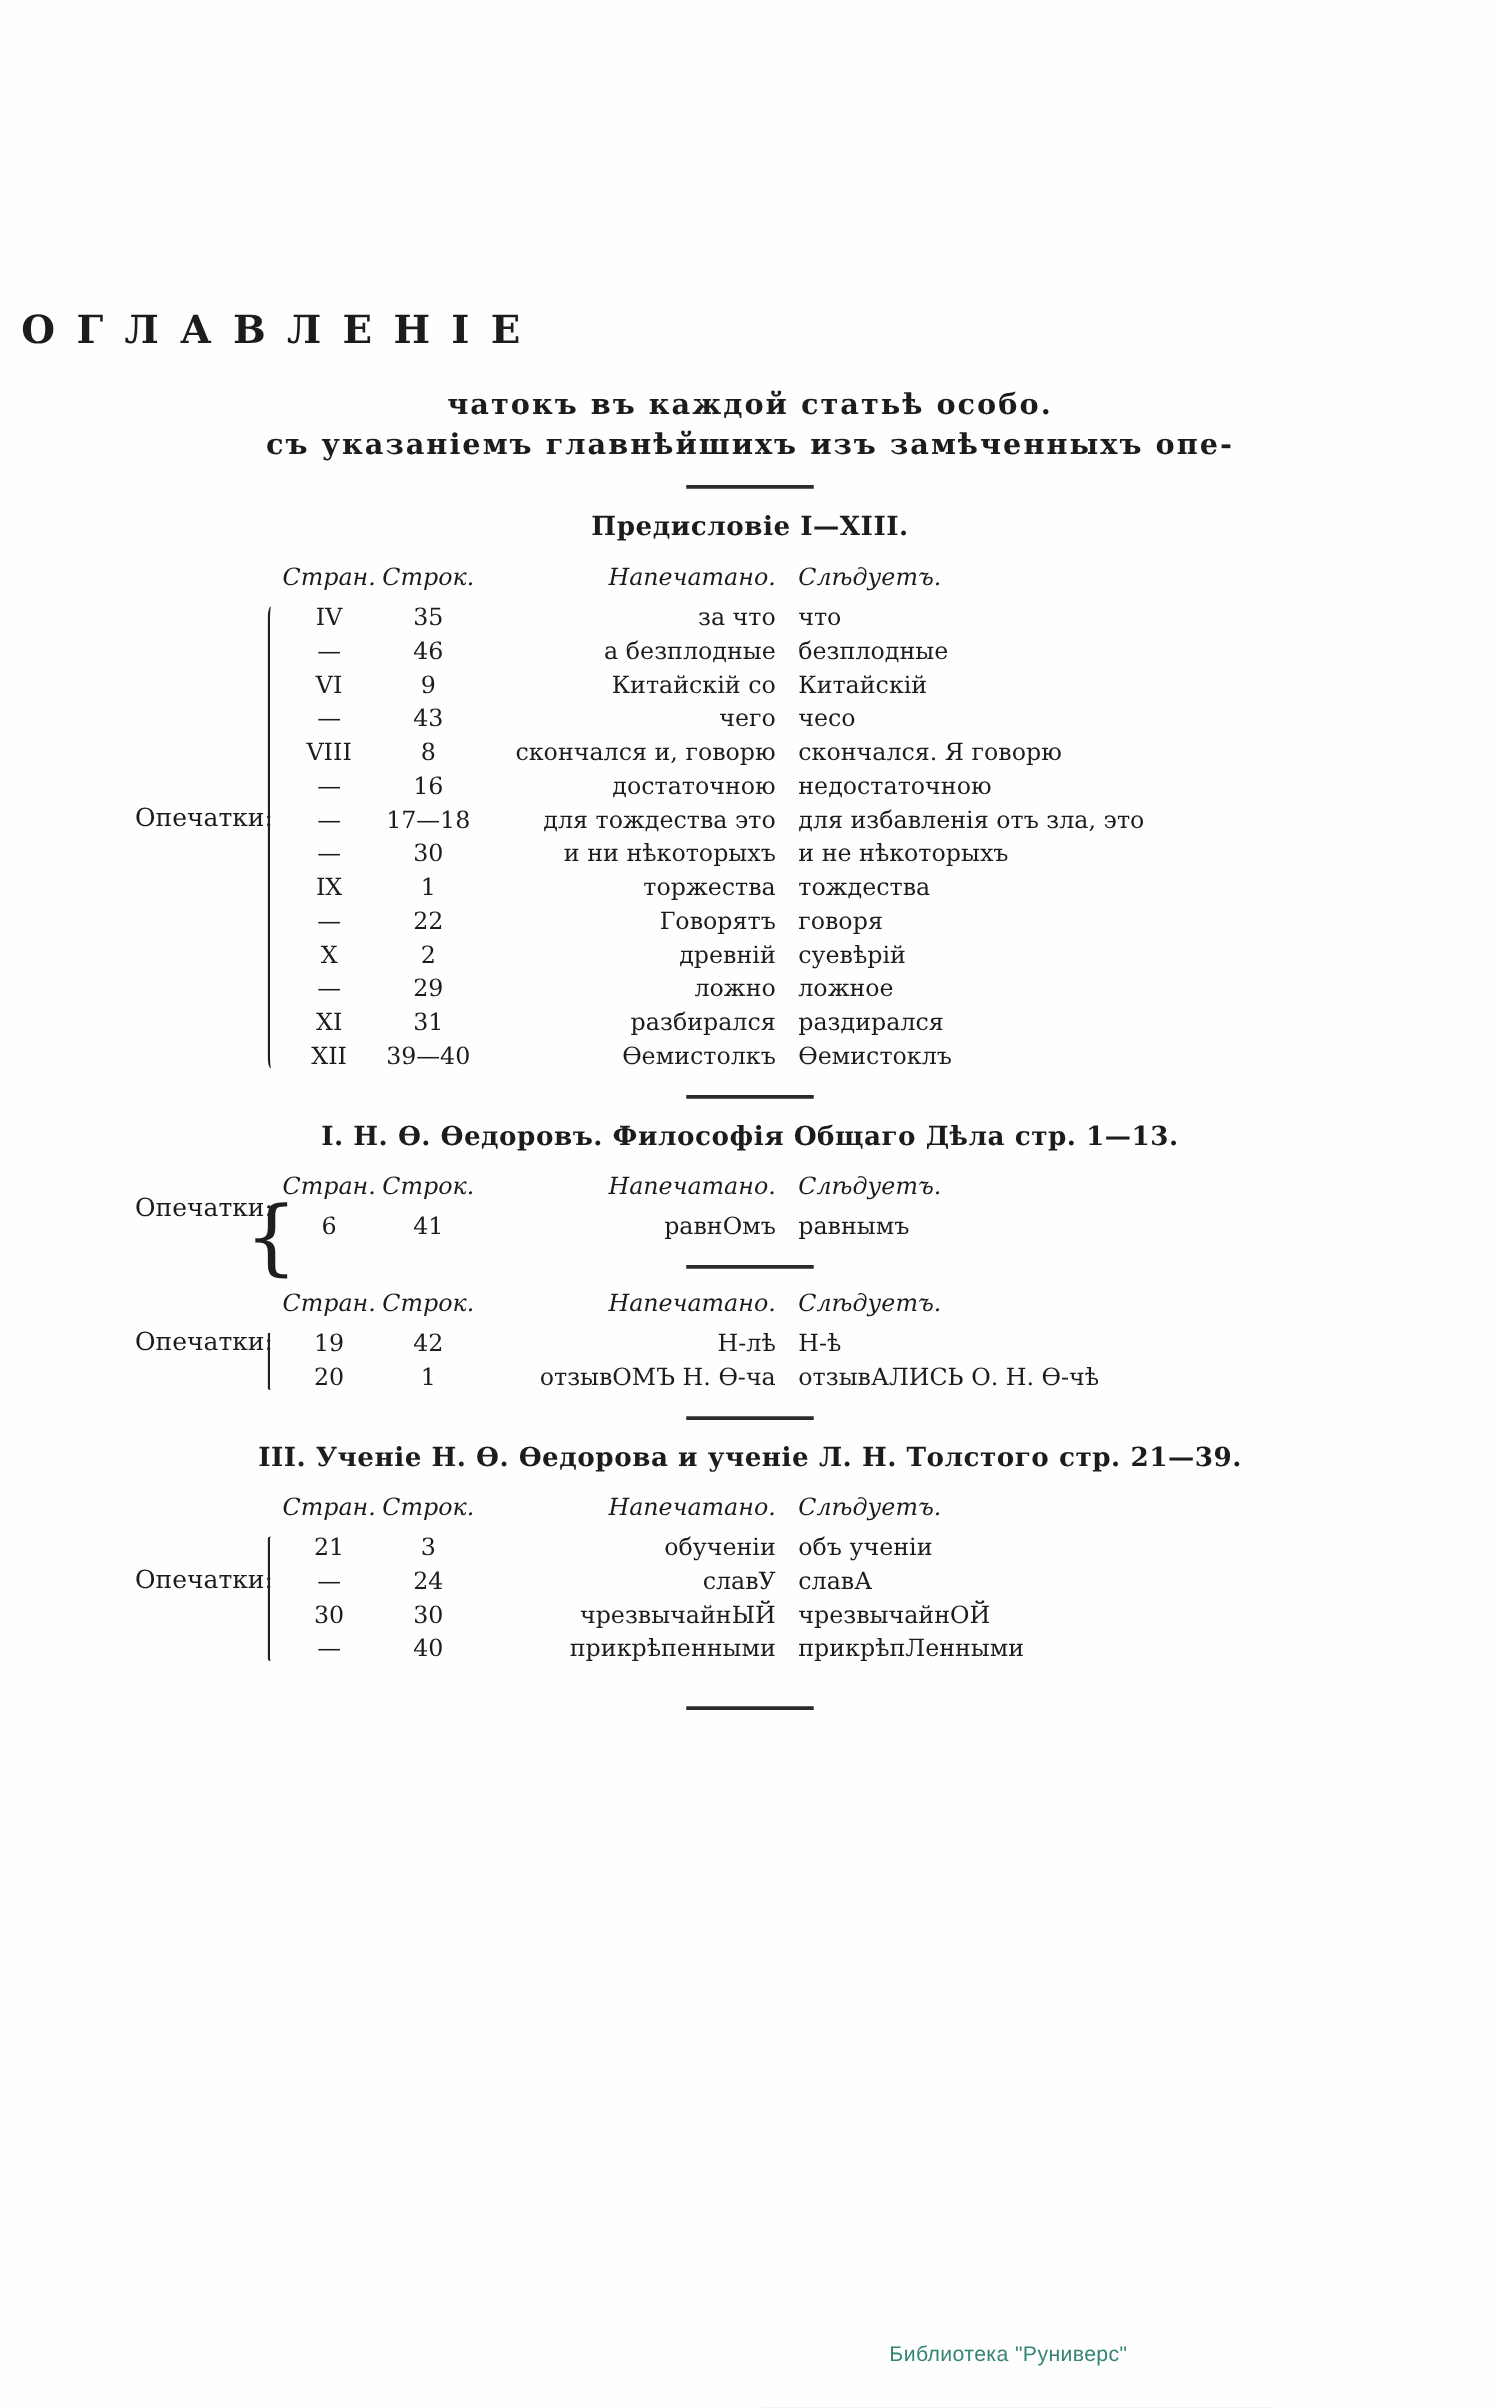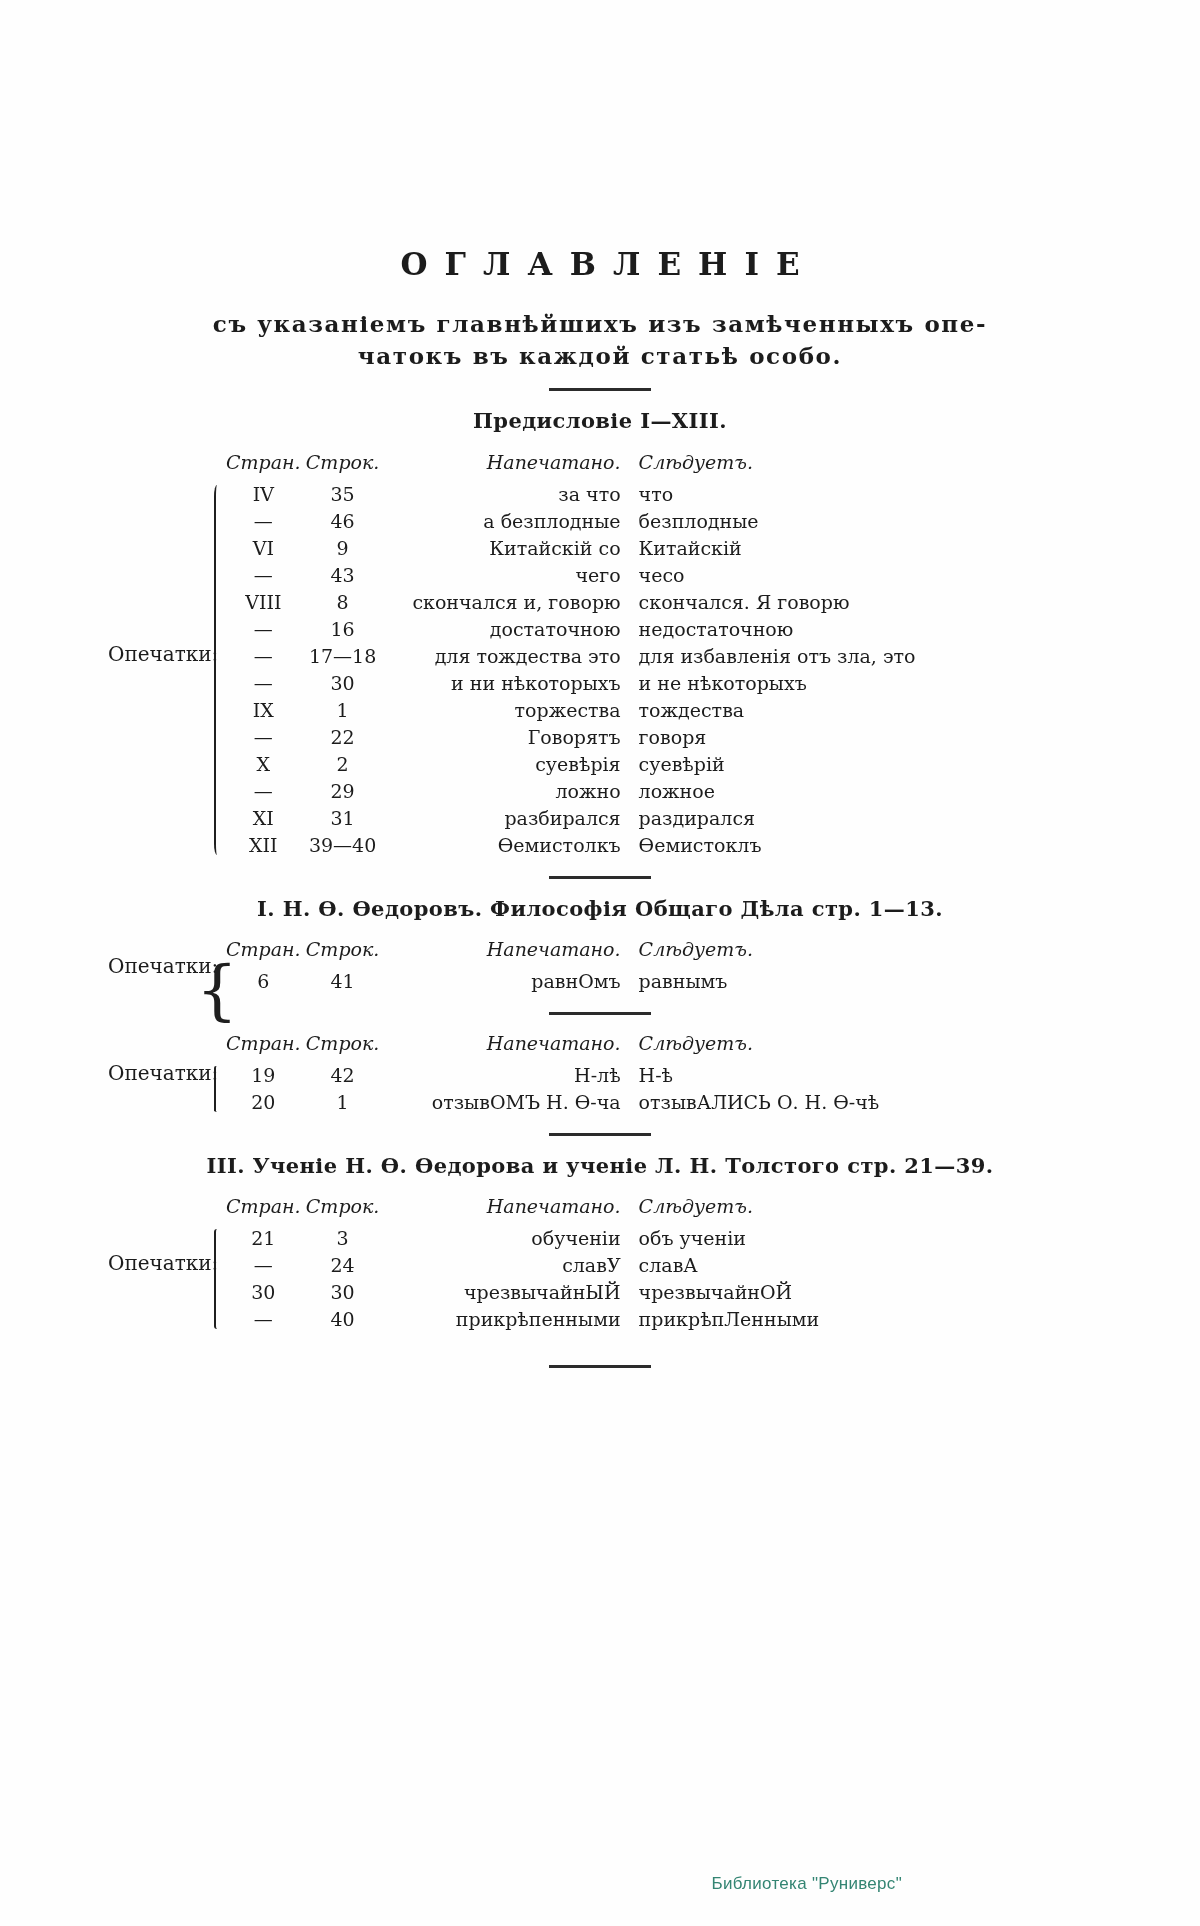--- a/index.html
+++ b/index.html
@@ -9,21 +9,20 @@
     width:1200px; height:1926px;
     margin:0 auto;
     background:#fefefe;
     overflow:hidden;
     font-family:"DejaVu Serif","Liberation Serif",serif;
     color:#1c1c1c;
   }
   .content { padding-top:246px; }
 
   .title {
-    text-align:center;
     font-size:31px;
     font-weight:700;
     letter-spacing:0.55em;
     text-indent:0.55em;
     margin-bottom:26px;
   }
   .subtitle {
     width:860px;
     margin:0 auto;
     text-align:center;
@@ -107,22 +106,22 @@
 </style>
 </head>
 <body>
 
 <div class="page">
   <div class="content">
 
     <h1 class="title">ОГЛАВЛЕНІЕ</h1>
 
     <div class="subtitle">
+      <span>чатокъ въ каждой статьѣ особо.</span>
       <span>съ указаніемъ главнѣйшихъ изъ замѣченныхъ опе-</span>
-      <span>чатокъ въ каждой статьѣ особо.</span>
     </div>
 
     <div class="rule"></div>
 
     <section>
       <h2 class="sec-heading">
         <span>Предисловіе I—XIII.</span>
       </h2>
       <div class="table-area">
         <div class="errata-label">Опечатки:</div>
@@ -194,21 +193,21 @@
                 </tr>
                 <tr>
                   <td class="c0">—</td>
                   <td class="c1">22</td>
                   <td class="c2">Говорятъ</td>
                   <td class="c3">говоря</td>
                 </tr>
                 <tr>
                   <td class="c0">X</td>
                   <td class="c1">2</td>
-                  <td class="c2">суевѣрія</td>
+                  <td class="c2">древній</td>
                   <td class="c3">суевѣрій</td>
                 </tr>
                 <tr>
                   <td class="c0">—</td>
                   <td class="c1">29</td>
                   <td class="c2">ложно</td>
                   <td class="c3">ложное</td>
                 </tr>
                 <tr>
                   <td class="c0">XI</td>

